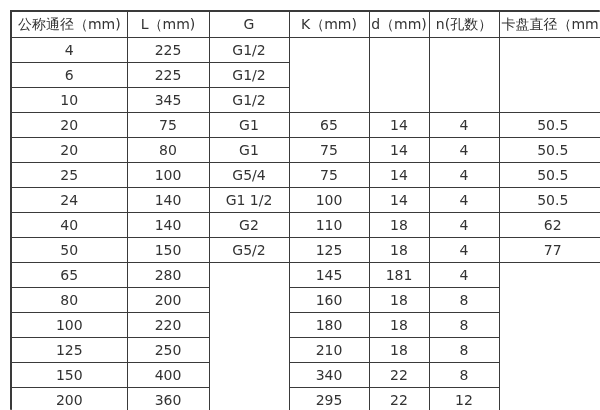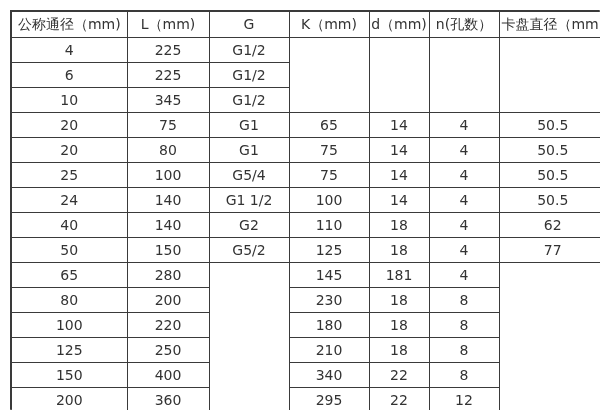--- a/index.html
+++ b/index.html
@@ -151,21 +151,21 @@
           <td>280</td>
           <td rowspan="6"></td>
           <td>145</td>
           <td>181</td>
           <td>4</td>
           <td rowspan="6"></td>
         </tr>
         <tr>
           <td>80</td>
           <td>200</td>
-          <td>230</td>
+          <td>160</td>
           <td>18</td>
           <td>8</td>
         </tr>
         <tr>
           <td>100</td>
           <td>220</td>
           <td>180</td>
           <td>18</td>
           <td>8</td>
         </tr>

